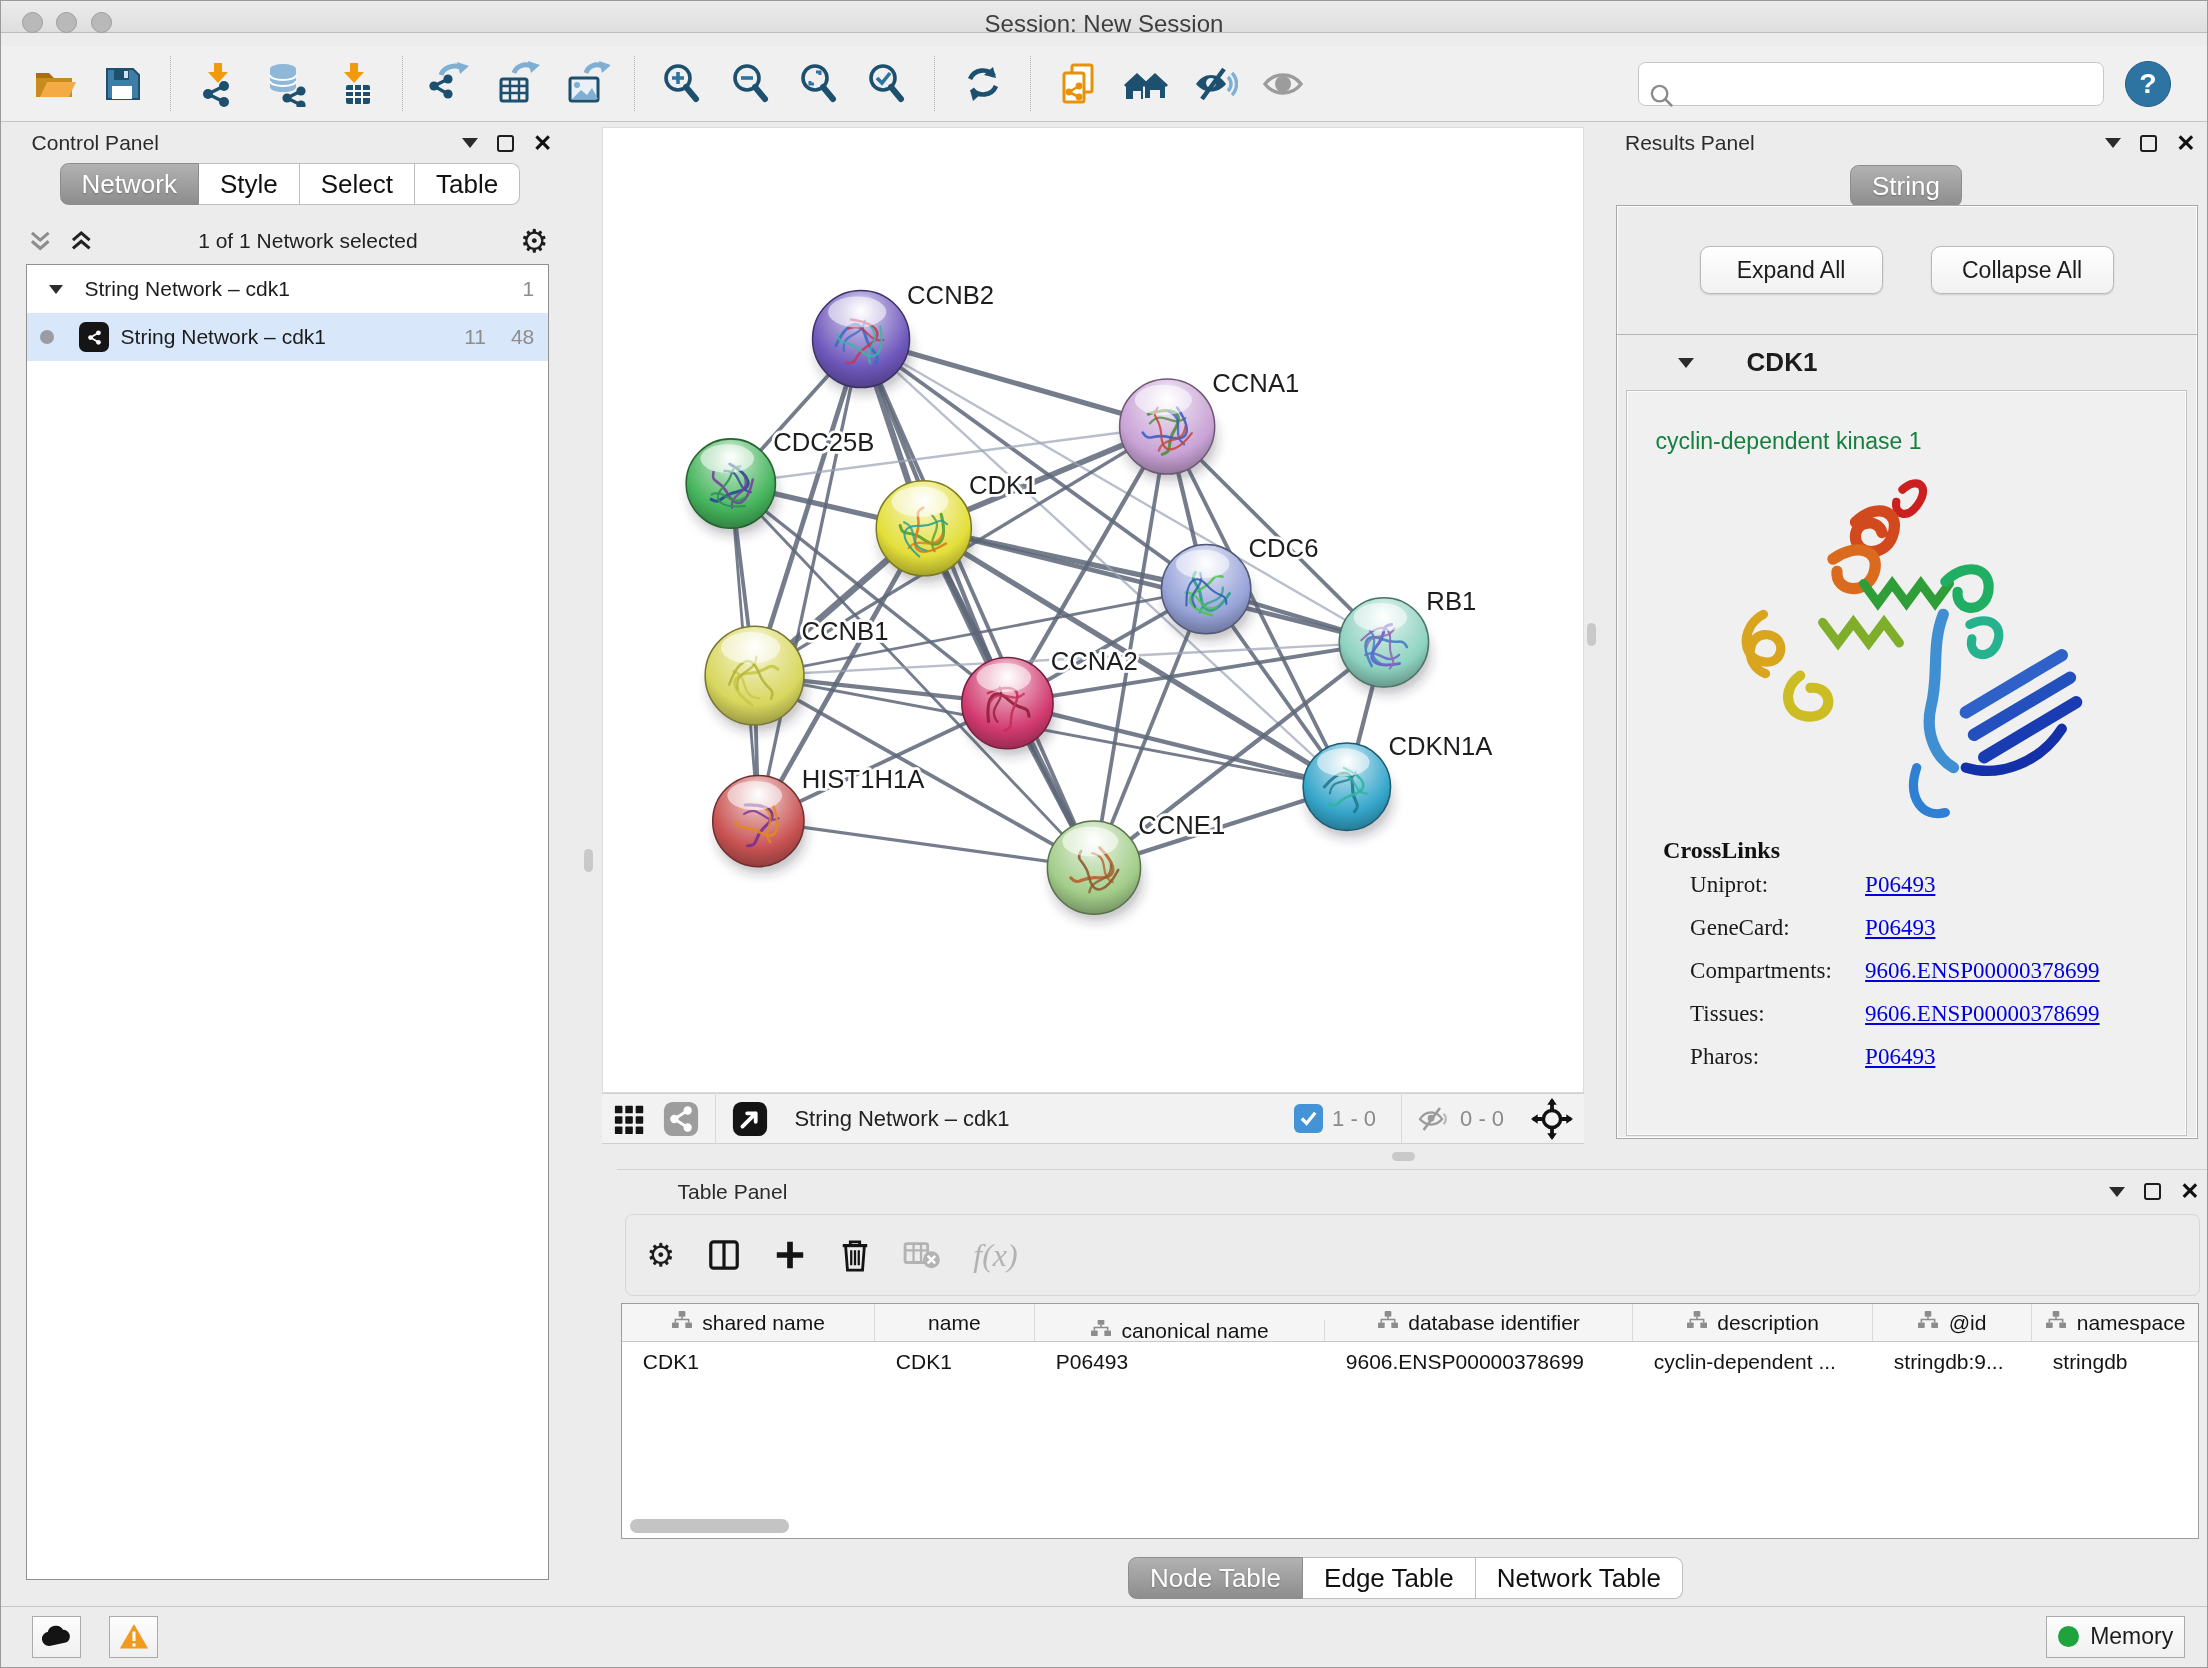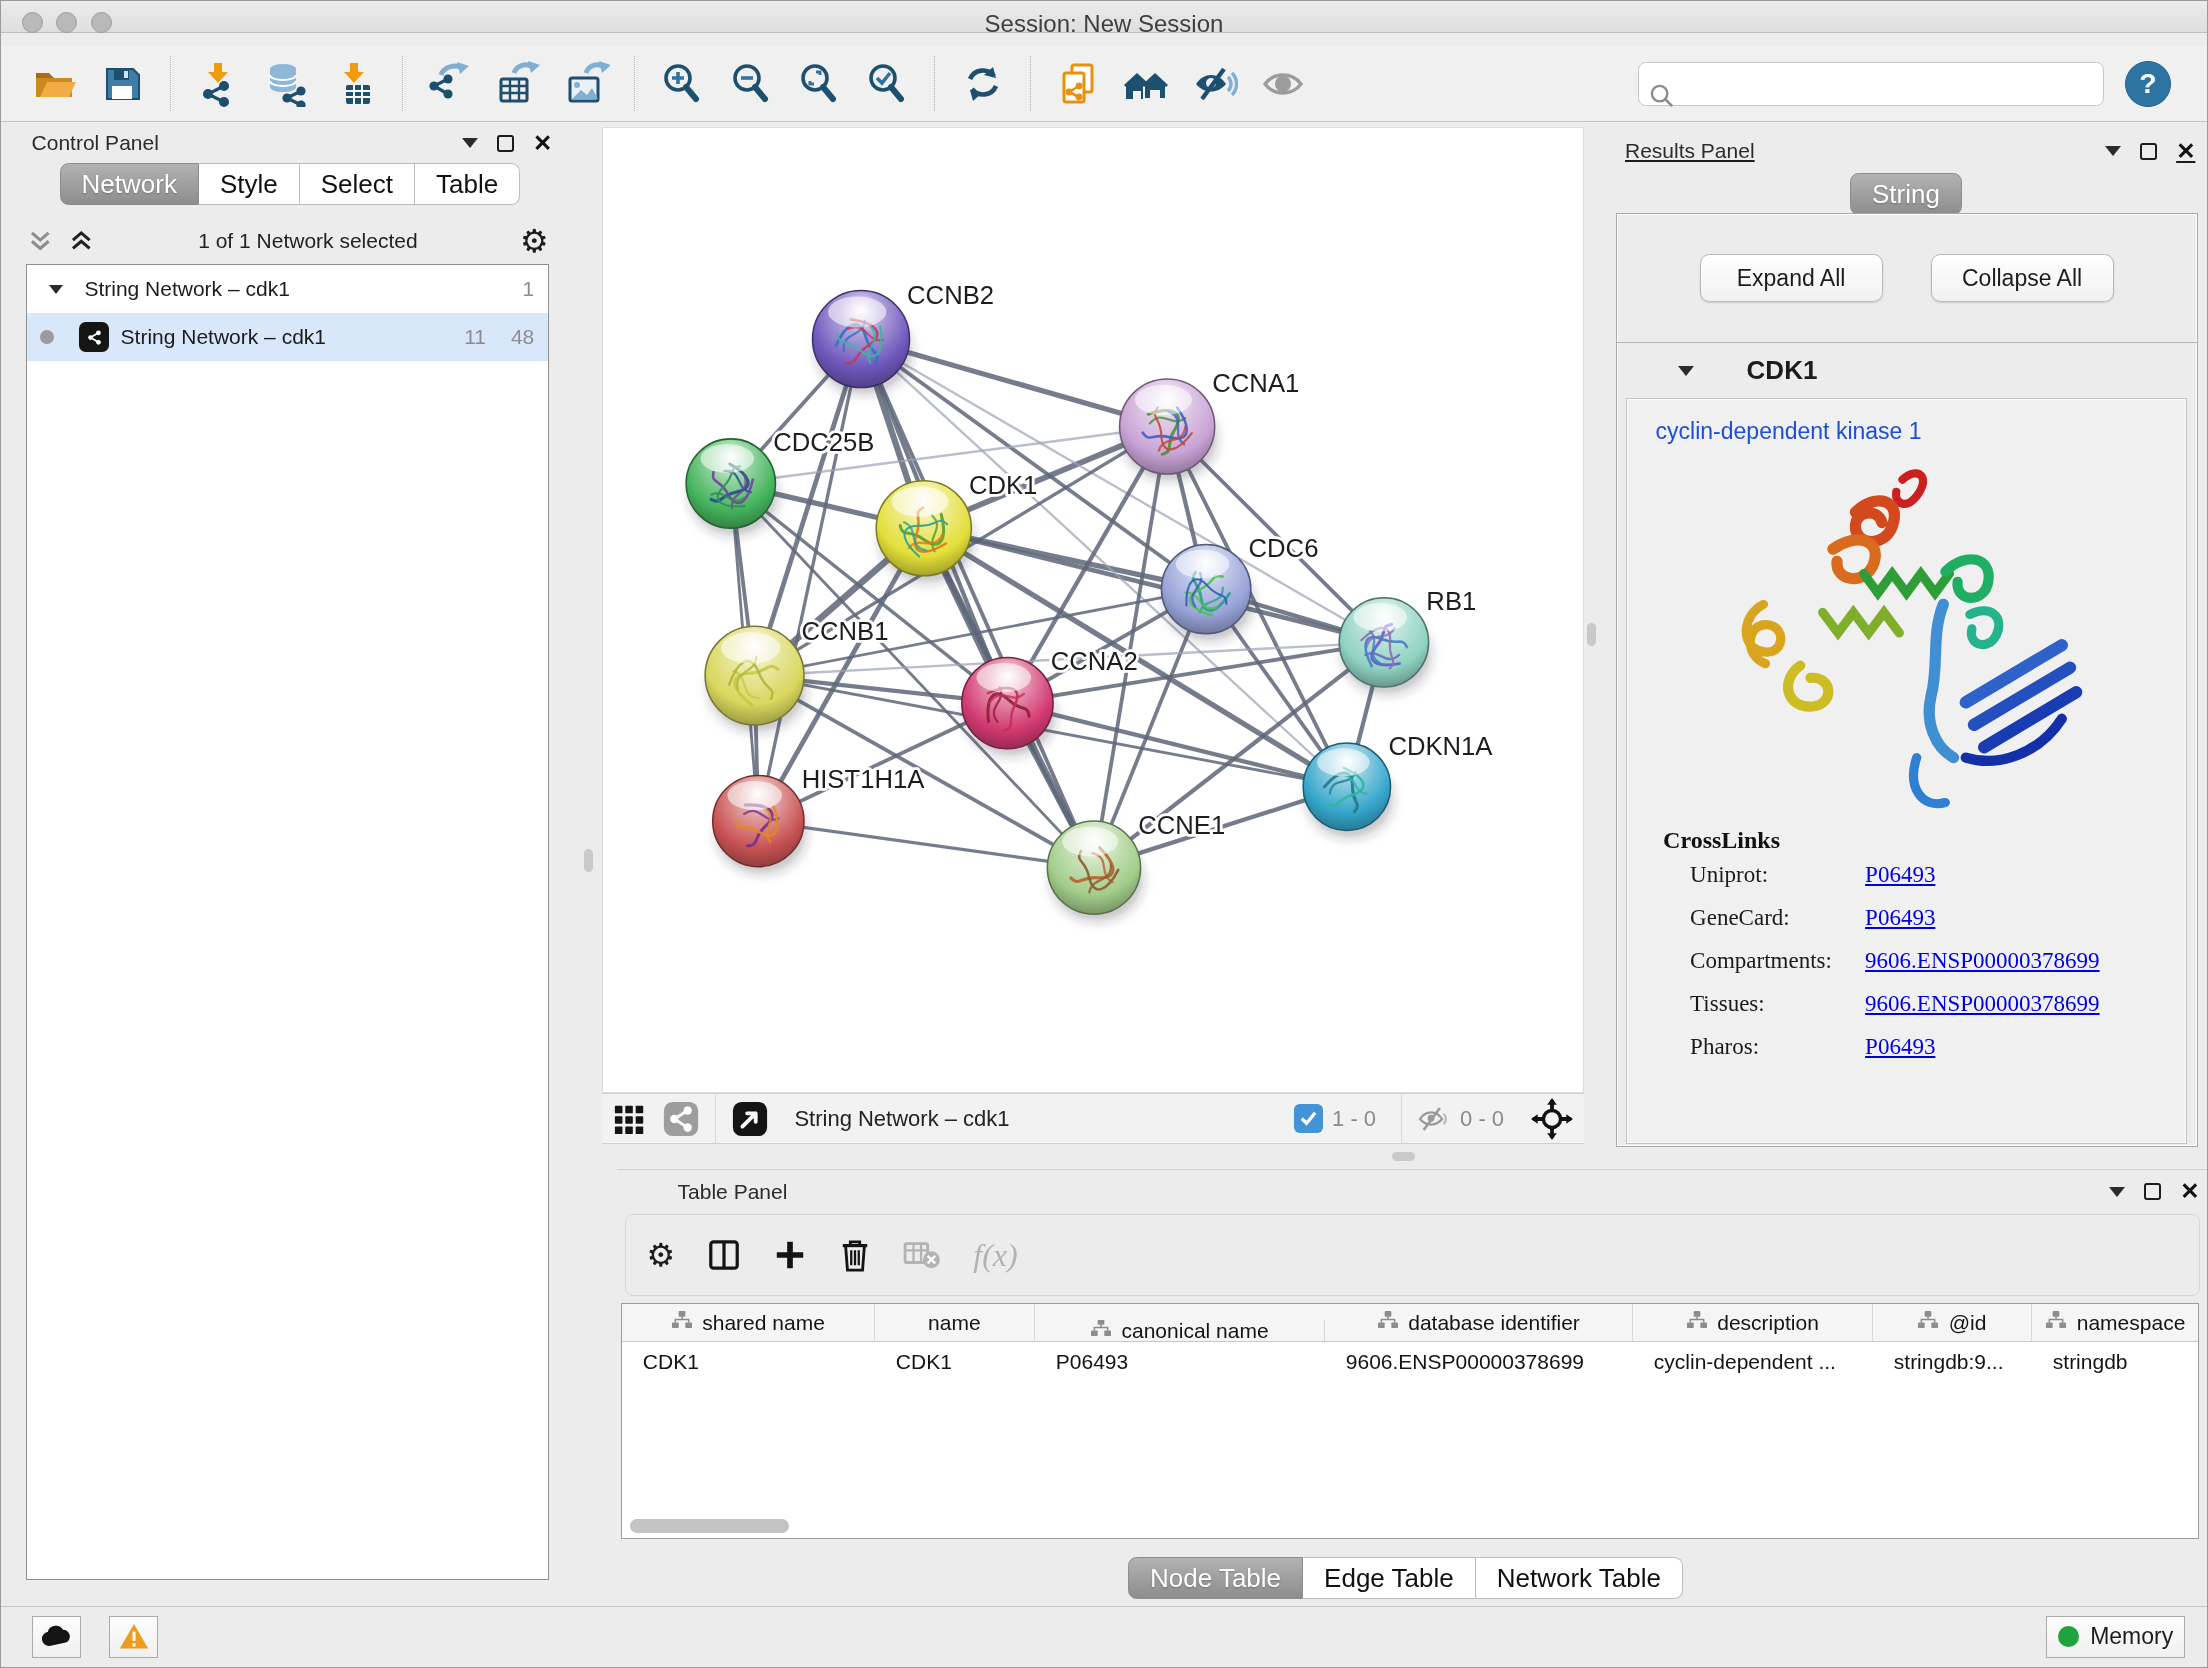--- a/index.html
+++ b/index.html
@@ -54,32 +54,32 @@
   #canvas-bar{position:absolute;left:601px;top:1092px;width:982px;height:51px;background:#f2f2f2;
     border-top:1px solid #cfcfcf;border-bottom:1px solid #cfcfcf;display:flex;align-items:center;padding:0 11.4px;}
   .cb-sep{width:0;height:51px;border-left:1px solid #d8d8d8;margin:0 15px;}
   #cb-title{font-size:22px;color:#222;margin-left:25px;}
   .cb-count{font-size:22px;color:#8a8a8a;margin:0 9.5px;}
   #cb-check{width:28.5px;height:28.5px;border-radius:5.7px;background:#4493d6;display:flex;align-items:center;justify-content:center;}
   
   .vdot{position:absolute;width:8.6px;height:23px;border-radius:4.8px;background:#c9c9c9;}
   .hdot{position:absolute;width:23px;height:8.6px;border-radius:4.8px;background:#c9c9c9;}
   
-  #results-panel{position:absolute;left:1607px;top:134px;width:595px;height:1033px;text-decoration:underline;}
+  #results-panel{position:absolute;left:1607px;top:126px;width:595px;height:1033px;}
   #rp-tab{position:absolute;left:242px;top:38px;}
   #rp-tab .tab{border-radius:8.6px;border-left-width:1px;}
   #rp-box{position:absolute;left:7.6px;top:78px;width:582px;height:934px;background:#ececec;
     border:1.9px solid #a8a8a8;box-shadow:inset 0 0 0 1px #fdfdfd;}
   #rp-buttons{height:129px;border-bottom:1.9px solid #b5b5b5;display:flex;align-items:center;justify-content:center;gap:48px;}
   .rp-btn{min-width:183px;height:48px;background:linear-gradient(#ffffff,#f1f1f1);border:1px solid #b8b8b8;
     border-radius:9.5px;font-size:23px;display:flex;align-items:center;justify-content:center;box-shadow:0 1px 1.9px rgba(0,0,0,.15);padding:0 23px;}
   #cdk1-head{height:55px;display:flex;align-items:center;padding-left:61px;gap:53px;}
   #cdk1-name{font-size:26px;font-weight:bold;}
   #cdk1-card{margin:0 9.5px;height:746px;background:#f0f0f0;border:1px solid #c2c2c2;box-shadow:inset 0 0 0 1px #fbfbfb;overflow:hidden;}
-  #cdk1-desc{font-size:23px;color:#1d4ed8;padding:19px 0 0 28.5px;}
+  #cdk1-desc{font-size:23px;color:#15803d;padding:19px 0 0 28.5px;margin-top:18px;}
   #ribbon-wrap{display:flex;justify-content:center;margin-top:5.7px;}
   #crosslinks{padding:3.8px 0 0 36px;font-family:"Liberation Serif",serif;}
   #crosslinks-title{font-size:24px;font-weight:bold;color:#111;margin-bottom:7.6px;}
   .clrow{display:flex;align-items:flex-start;height:43px;}
   .cllabel{width:202px;font-size:23px;color:#1a1a1a;padding-left:27px;}
   .cllink{font-size:23px;text-decoration:underline;}
   
   #table-panel{position:absolute;left:616px;top:1168px;width:1592px;height:426px;border-top:1px solid #d2d2d2;}
   #tp-head{position:absolute;left:7.6px;top:5.7px;right:9.5px;}
   #tp-title{margin-left:53px;}

